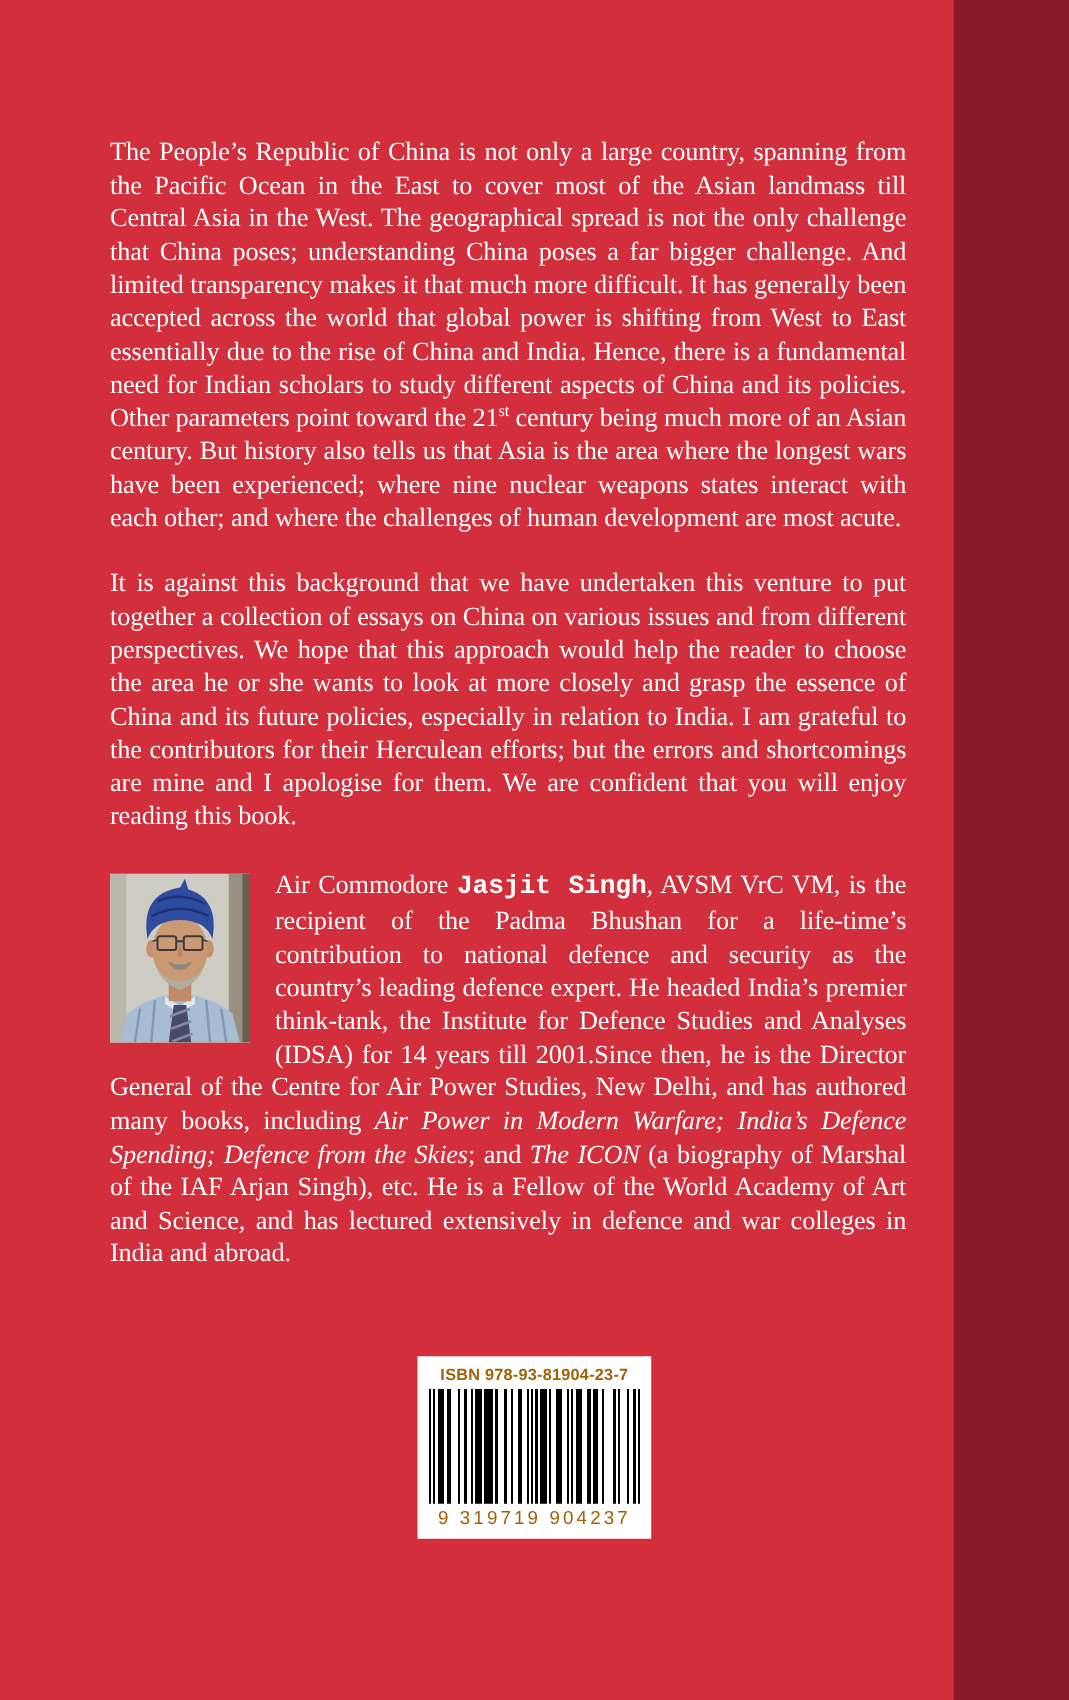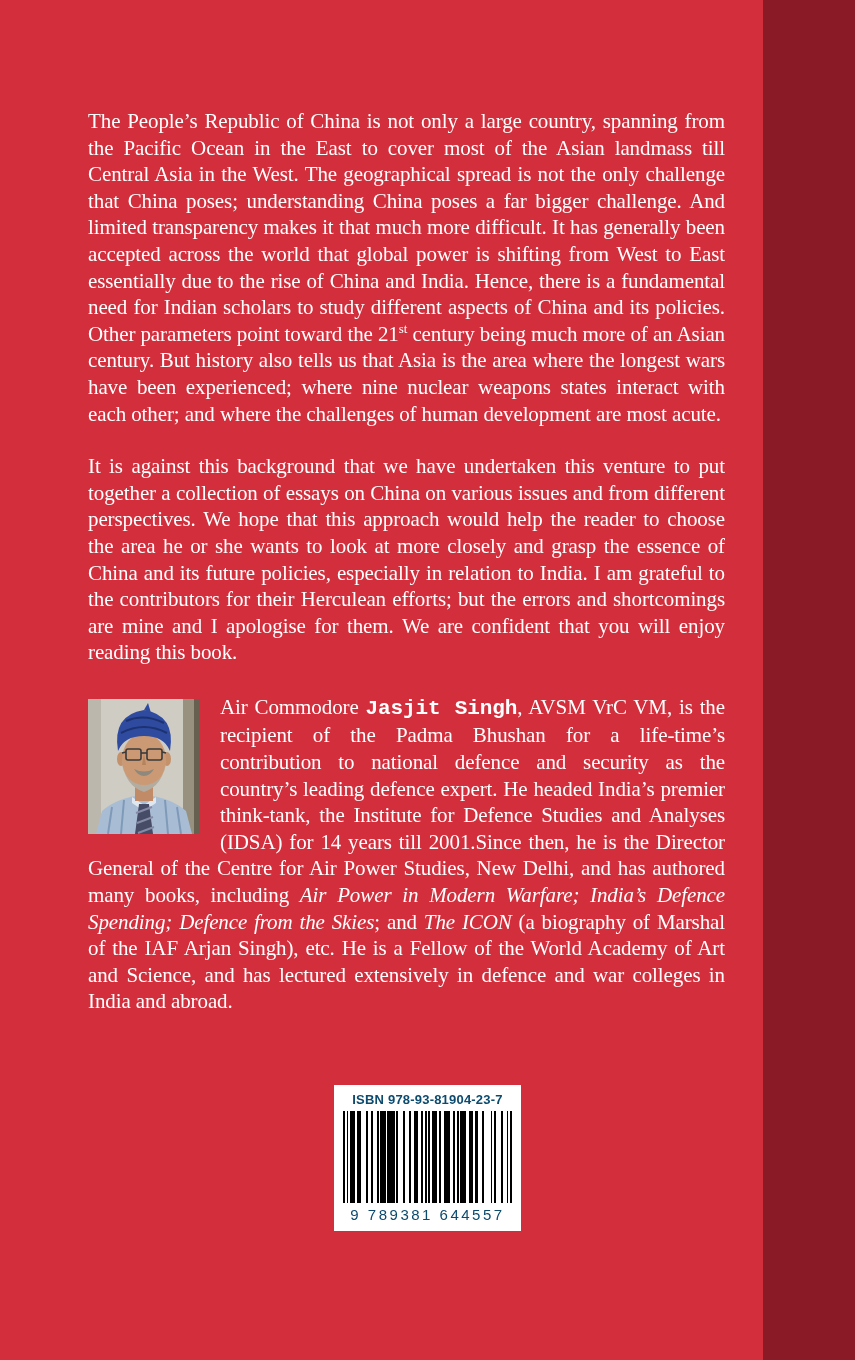--- a/index.html
+++ b/index.html
@@ -46,21 +46,21 @@
     width: 855px;
     display: flex;
     justify-content: center;
   }
   .barcode-box {
     width: 187px;
     background: #ffffff;
     padding: 7px 9px 8px 9px;
     box-sizing: border-box;
     text-align: center;
-    color: #0c4a6e;
+    color: #a16207;
   }
   .isbn-label {
     font-family: "Liberation Sans", sans-serif;
     font-weight: bold;
     font-size: 13px;
     letter-spacing: 0.2px;
     white-space: nowrap;
   }
   .bars {
     width: 169px;
@@ -170,17 +170,17 @@
             <rect x="71" y="0" width="2" height="100" fill="#000"></rect>
             <rect x="74" y="0" width="2" height="100" fill="#000"></rect>
             <rect x="78" y="0" width="1" height="100" fill="#000"></rect>
             <rect x="83" y="0" width="1" height="100" fill="#000"></rect>
             <rect x="85" y="0" width="1" height="100" fill="#000"></rect>
             <rect x="89" y="0" width="1" height="100" fill="#000"></rect>
             <rect x="92" y="0" width="1" height="100" fill="#000"></rect>
             <rect x="94" y="0" width="1" height="100" fill="#000"></rect>
           </svg>
         </div>
-      <div class="barcode-number">9 789381 644557</div>
+      <div class="barcode-number">9 319719 904237</div>
     </div>
   </div>
 
 </div>
 
 </body></html>

